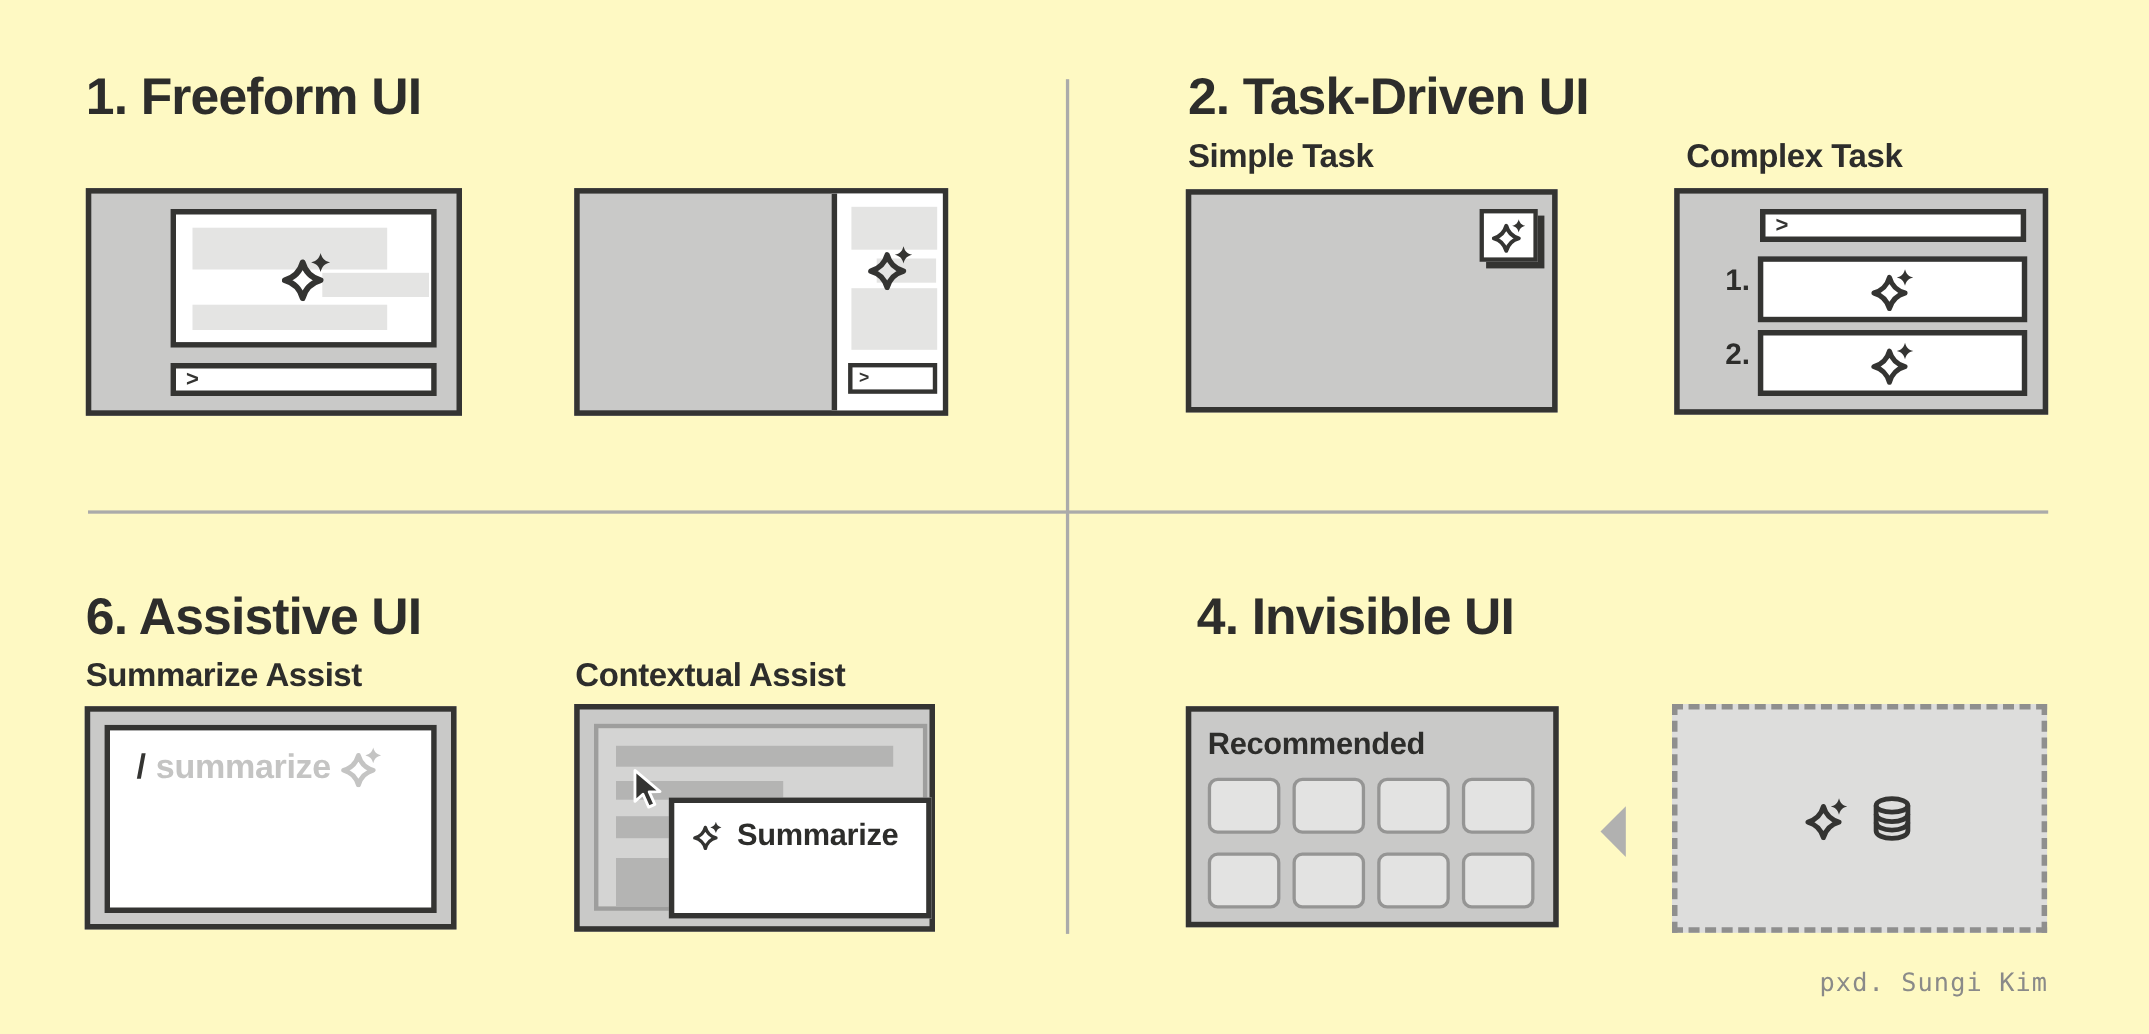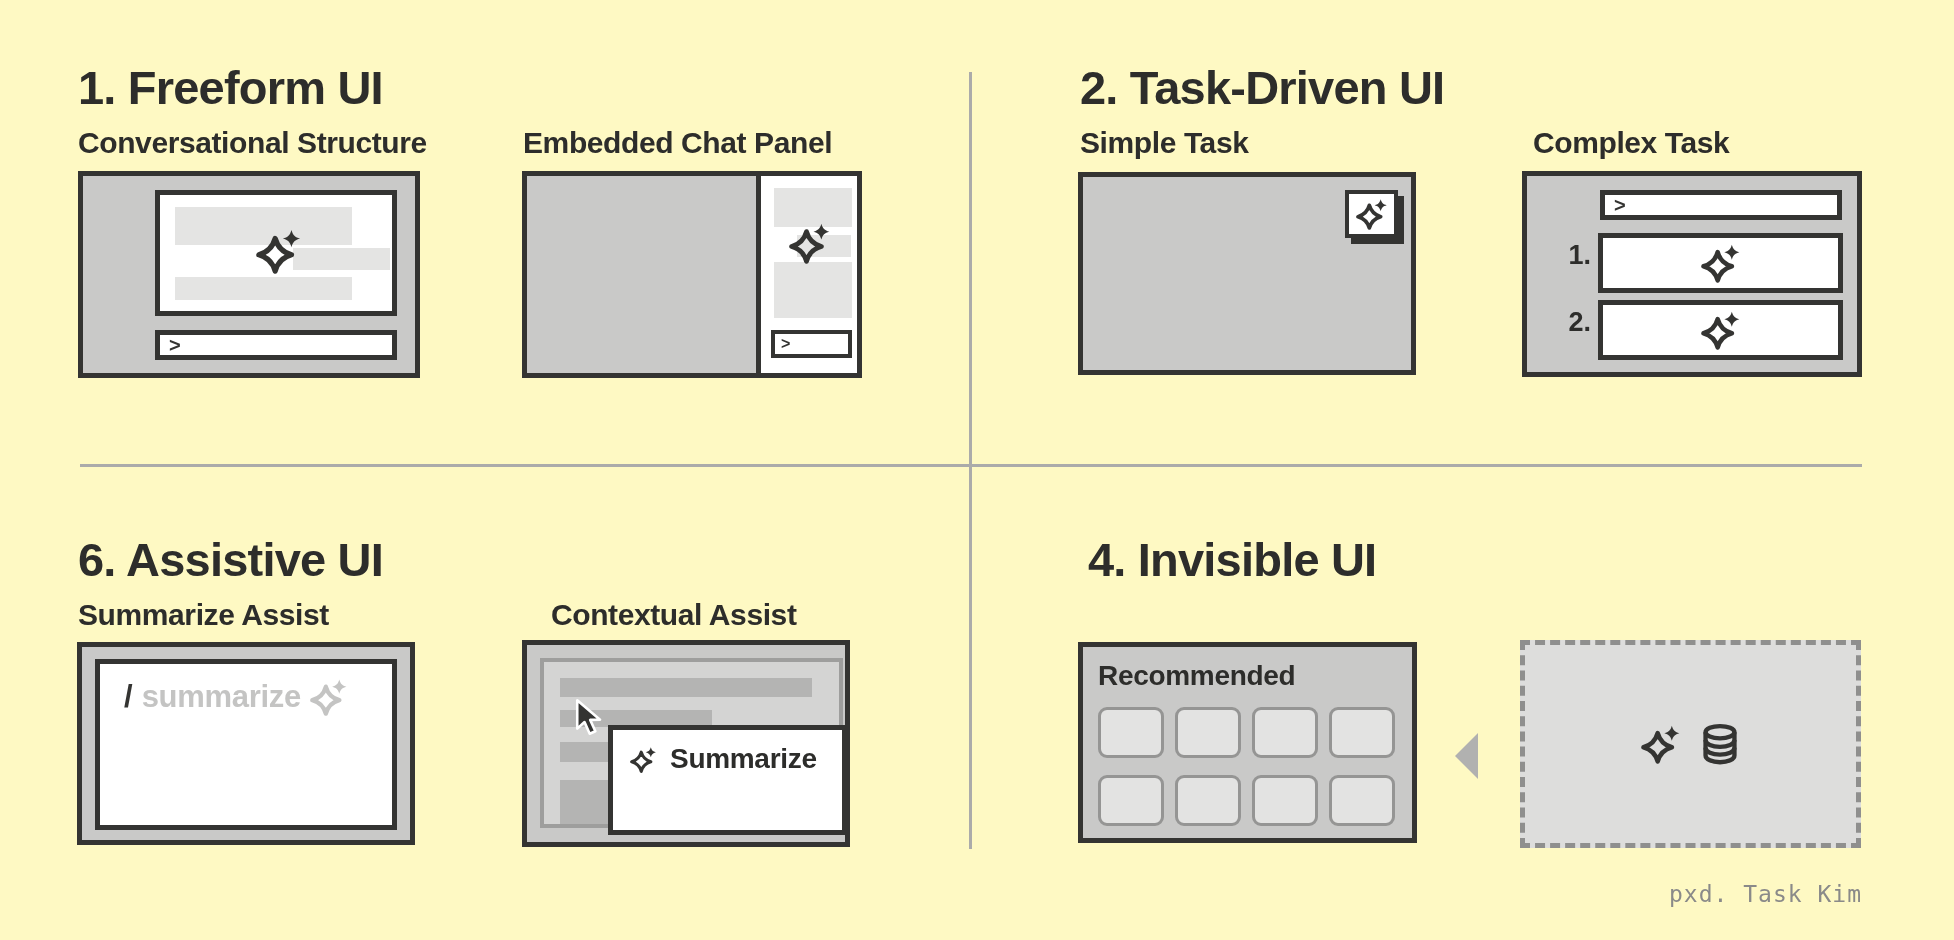--- a/index.html
+++ b/index.html
@@ -79,37 +79,35 @@
   </defs>
 </svg>
 
 <div class="canvas">
 
   <div class="rule v"></div>
   <div class="rule h"></div>
 
   <h1 class="sec" style="left:78px; top:64px;">1. Freeform UI</h1>
 
-  <h2 class="cap" style="left:78px; top:128px;">Conversational Structure</h2>
 
   <div class="frame" style="left:78px; top:171px; width:342px; height:207px;">
     <div class="panel" style="left:72px; top:14px; width:242px; height:126px;">
       <div class="bar" style="left:15px; top:12px; width:177px; height:38px;"></div>
       <div class="bar" style="left:133px; top:53px; width:97px; height:22px;"></div>
       <div class="bar" style="left:15px; top:82px; width:177px; height:23px;"></div>
       <svg class="abs-icon ink-ic" style="left:96px; top:33px;" width="46" height="46" viewBox="0 0 48 48">
           <use href="#sym-sparkle"></use>
         </svg>
     </div>
     <div class="prompt" style="left:72px; top:154px; width:242px; height:30px;">
       <span class="gt">&gt;</span>
     </div>
   </div>
 
-  <h2 class="cap" style="left:523px; top:128px;">Embedded Chat Panel</h2>
 
   <div class="frame" style="left:522px; top:171px; width:340px; height:207px;">
     <div class="sidebar">
       <div class="bar" style="left:13px; top:12px; width:78px; height:39px;"></div>
       <div class="bar" style="left:36px; top:59px; width:54px; height:22px;"></div>
       <div class="bar" style="left:13px; top:86px; width:78px; height:56px;"></div>
       <svg class="abs-icon ink-ic" style="left:28px; top:46px;" width="42" height="42" viewBox="0 0 48 48">
           <use href="#sym-sparkle"></use>
         </svg>
       <div class="prompt sm" style="left:10px; top:154px; width:81px; height:28px;">
@@ -159,21 +157,21 @@
       <div class="slashline">
         <span class="slash">/</span>
           <span class="cmd">summarize</span>
         <svg class="icon muted-ic" width="38" height="38" viewBox="0 0 48 48">
             <use href="#sym-sparkle"></use>
           </svg>
       </div>
     </div>
   </div>
 
-  <h2 class="cap" style="left:523px; top:600px;margin-left:28px;">Contextual Assist</h2>
+  <h2 class="cap" style="left:523px; top:600px;">Contextual Assist</h2>
 
   <div class="frame" style="left:522px; top:640px; width:328px; height:207px;">
     <div class="docpanel" style="left:13px; top:13px; width:303px; height:170px;">
       <div class="docbar" style="left:16px; top:16px; width:252px; height:19px;"></div>
       <div class="docbar" style="left:16px; top:48px; width:152px; height:17px;"></div>
       <div class="docbar" style="left:16px; top:80px; width:88px; height:20px;"></div>
       <div class="docbar" style="left:16px; top:118px; width:48px; height:44px;"></div>
     </div>
     <div class="menu" style="left:81px; top:80px; width:239px; height:110px;">
       <div class="menu-row">
@@ -206,15 +204,15 @@
 
   <div class="dashed" style="left:1520px; top:640px; width:341px; height:208px;">
     <svg class="icon ink-ic" width="40" height="40" viewBox="0 0 48 48">
         <use href="#sym-sparkle"></use>
       </svg>
     <svg class="icon ink-ic" width="42" height="42" viewBox="0 0 48 48">
         <use href="#sym-database"></use>
       </svg>
   </div>
 
-  <div class="credit">pxd. Task Kim</div>
+  <div class="credit">pxd. Sungi Kim</div>
 
 </div>
 
 </body></html>

